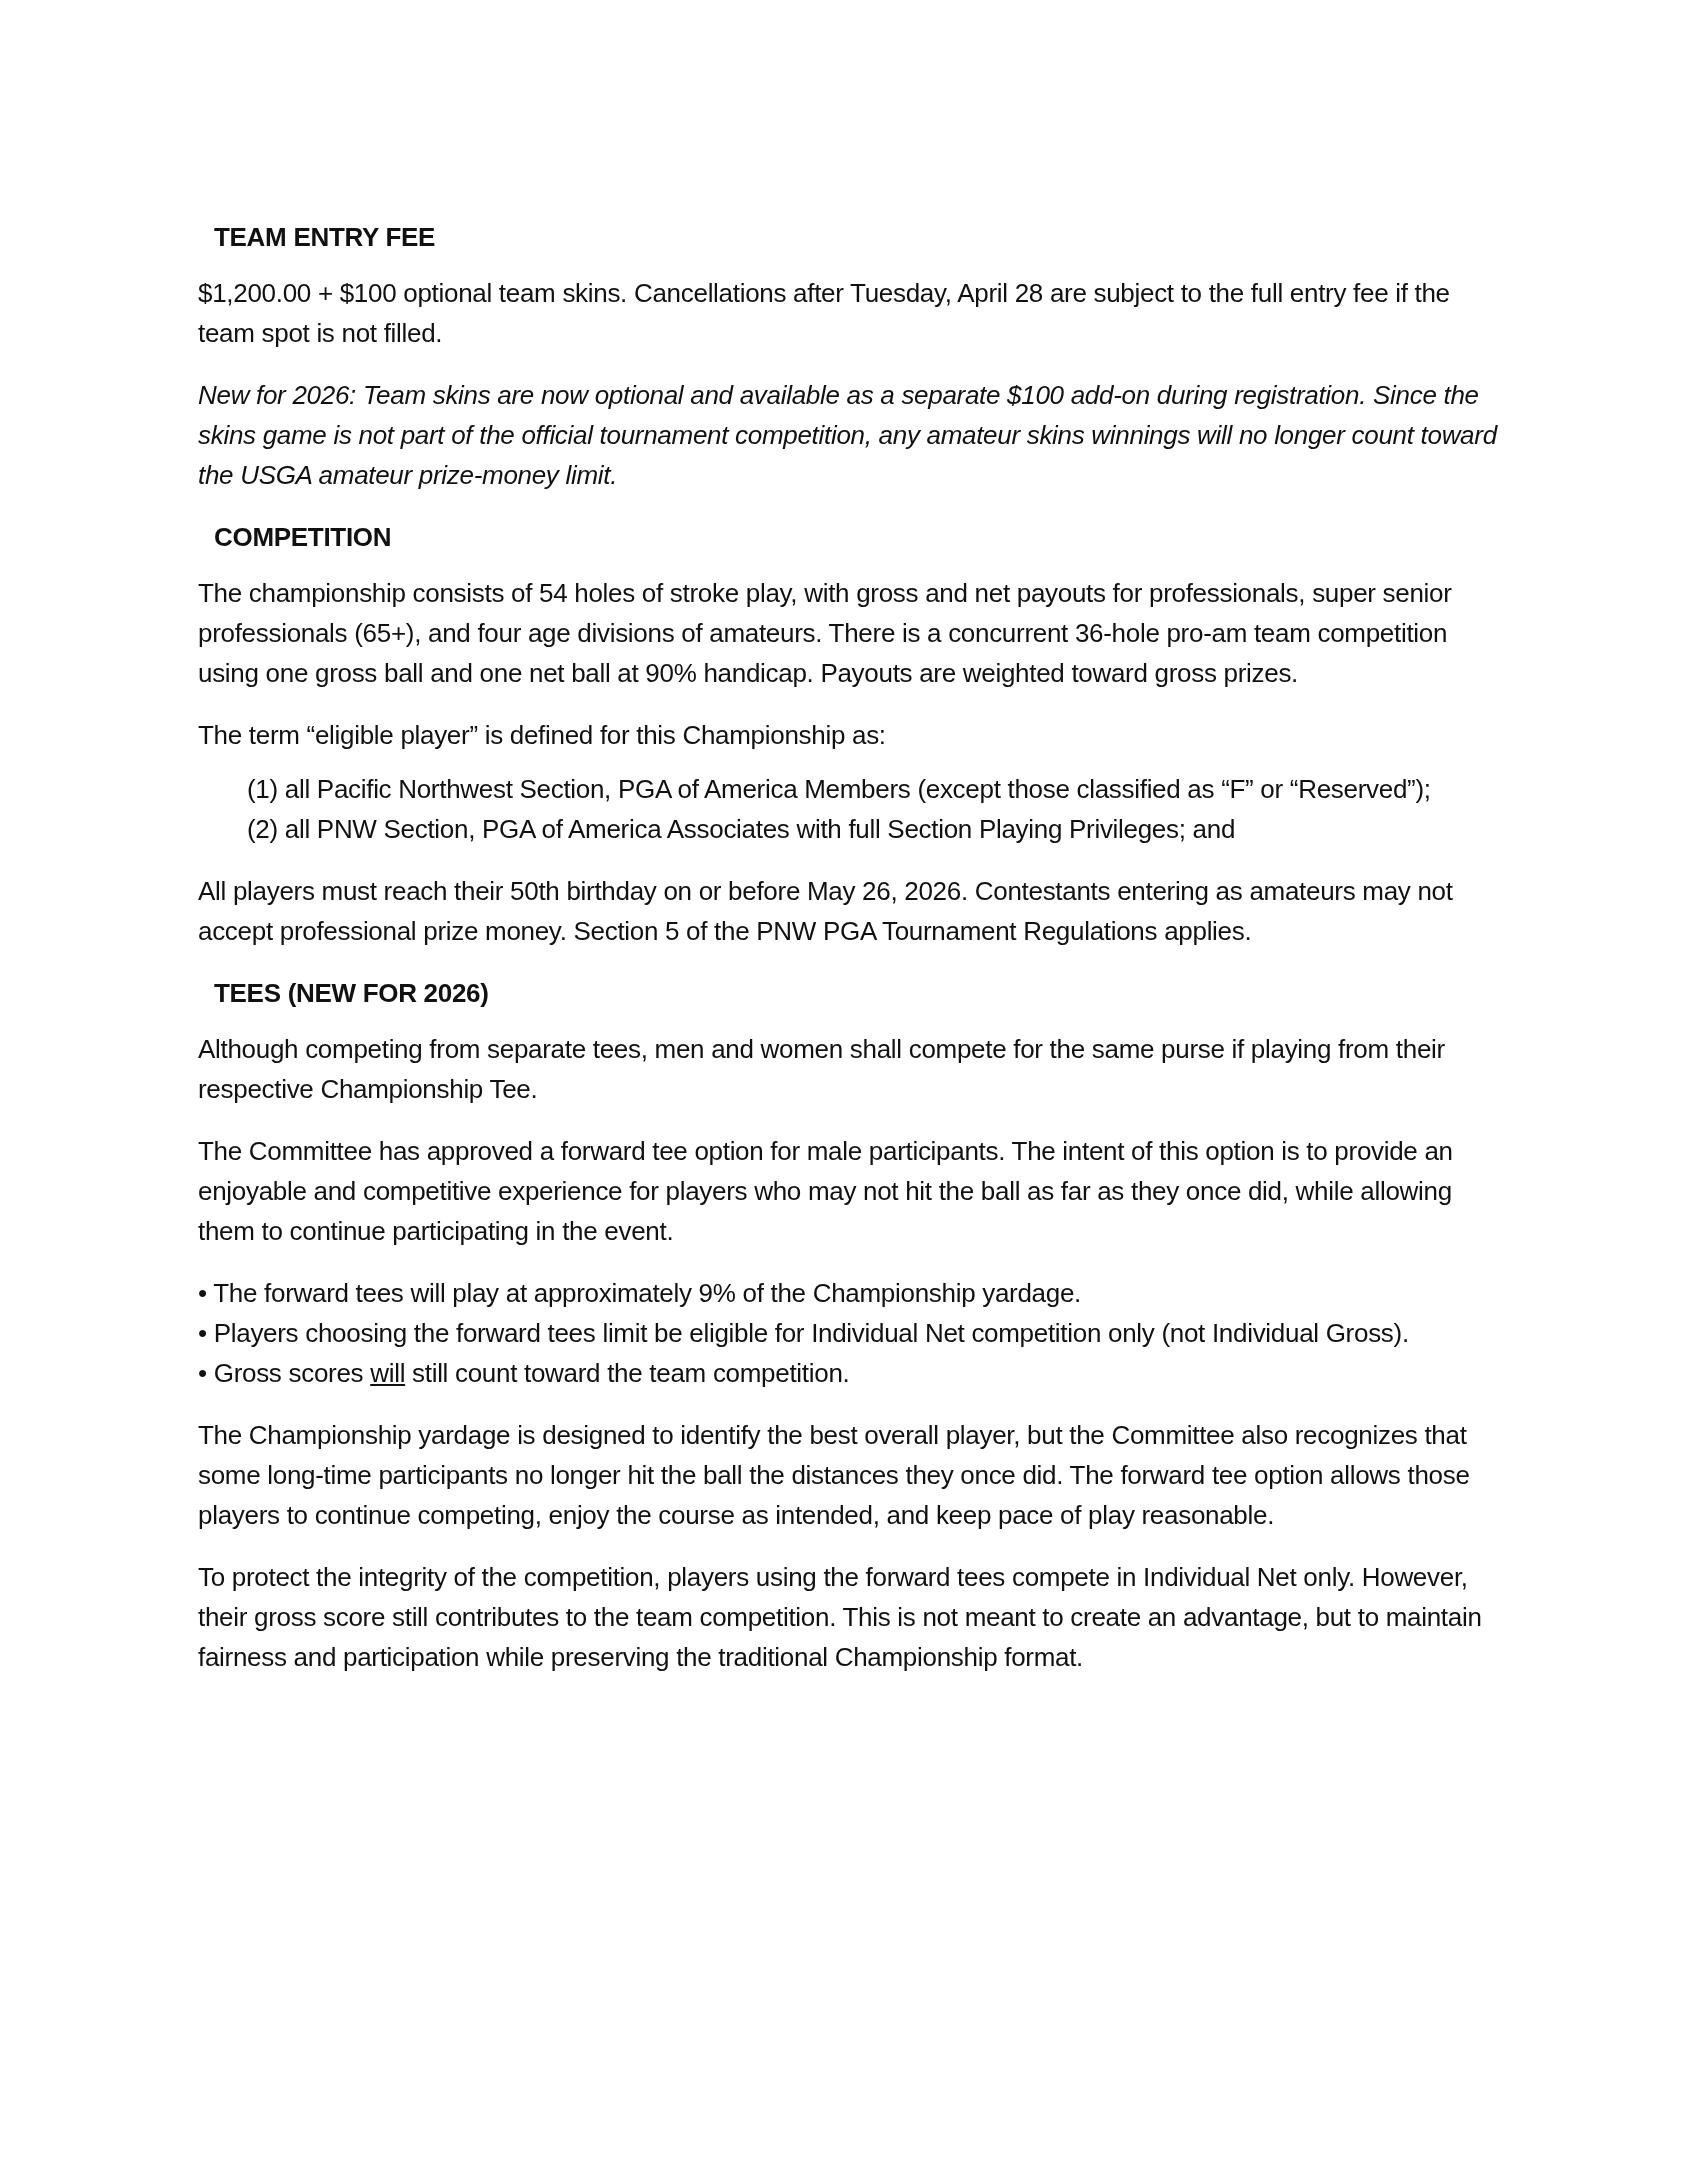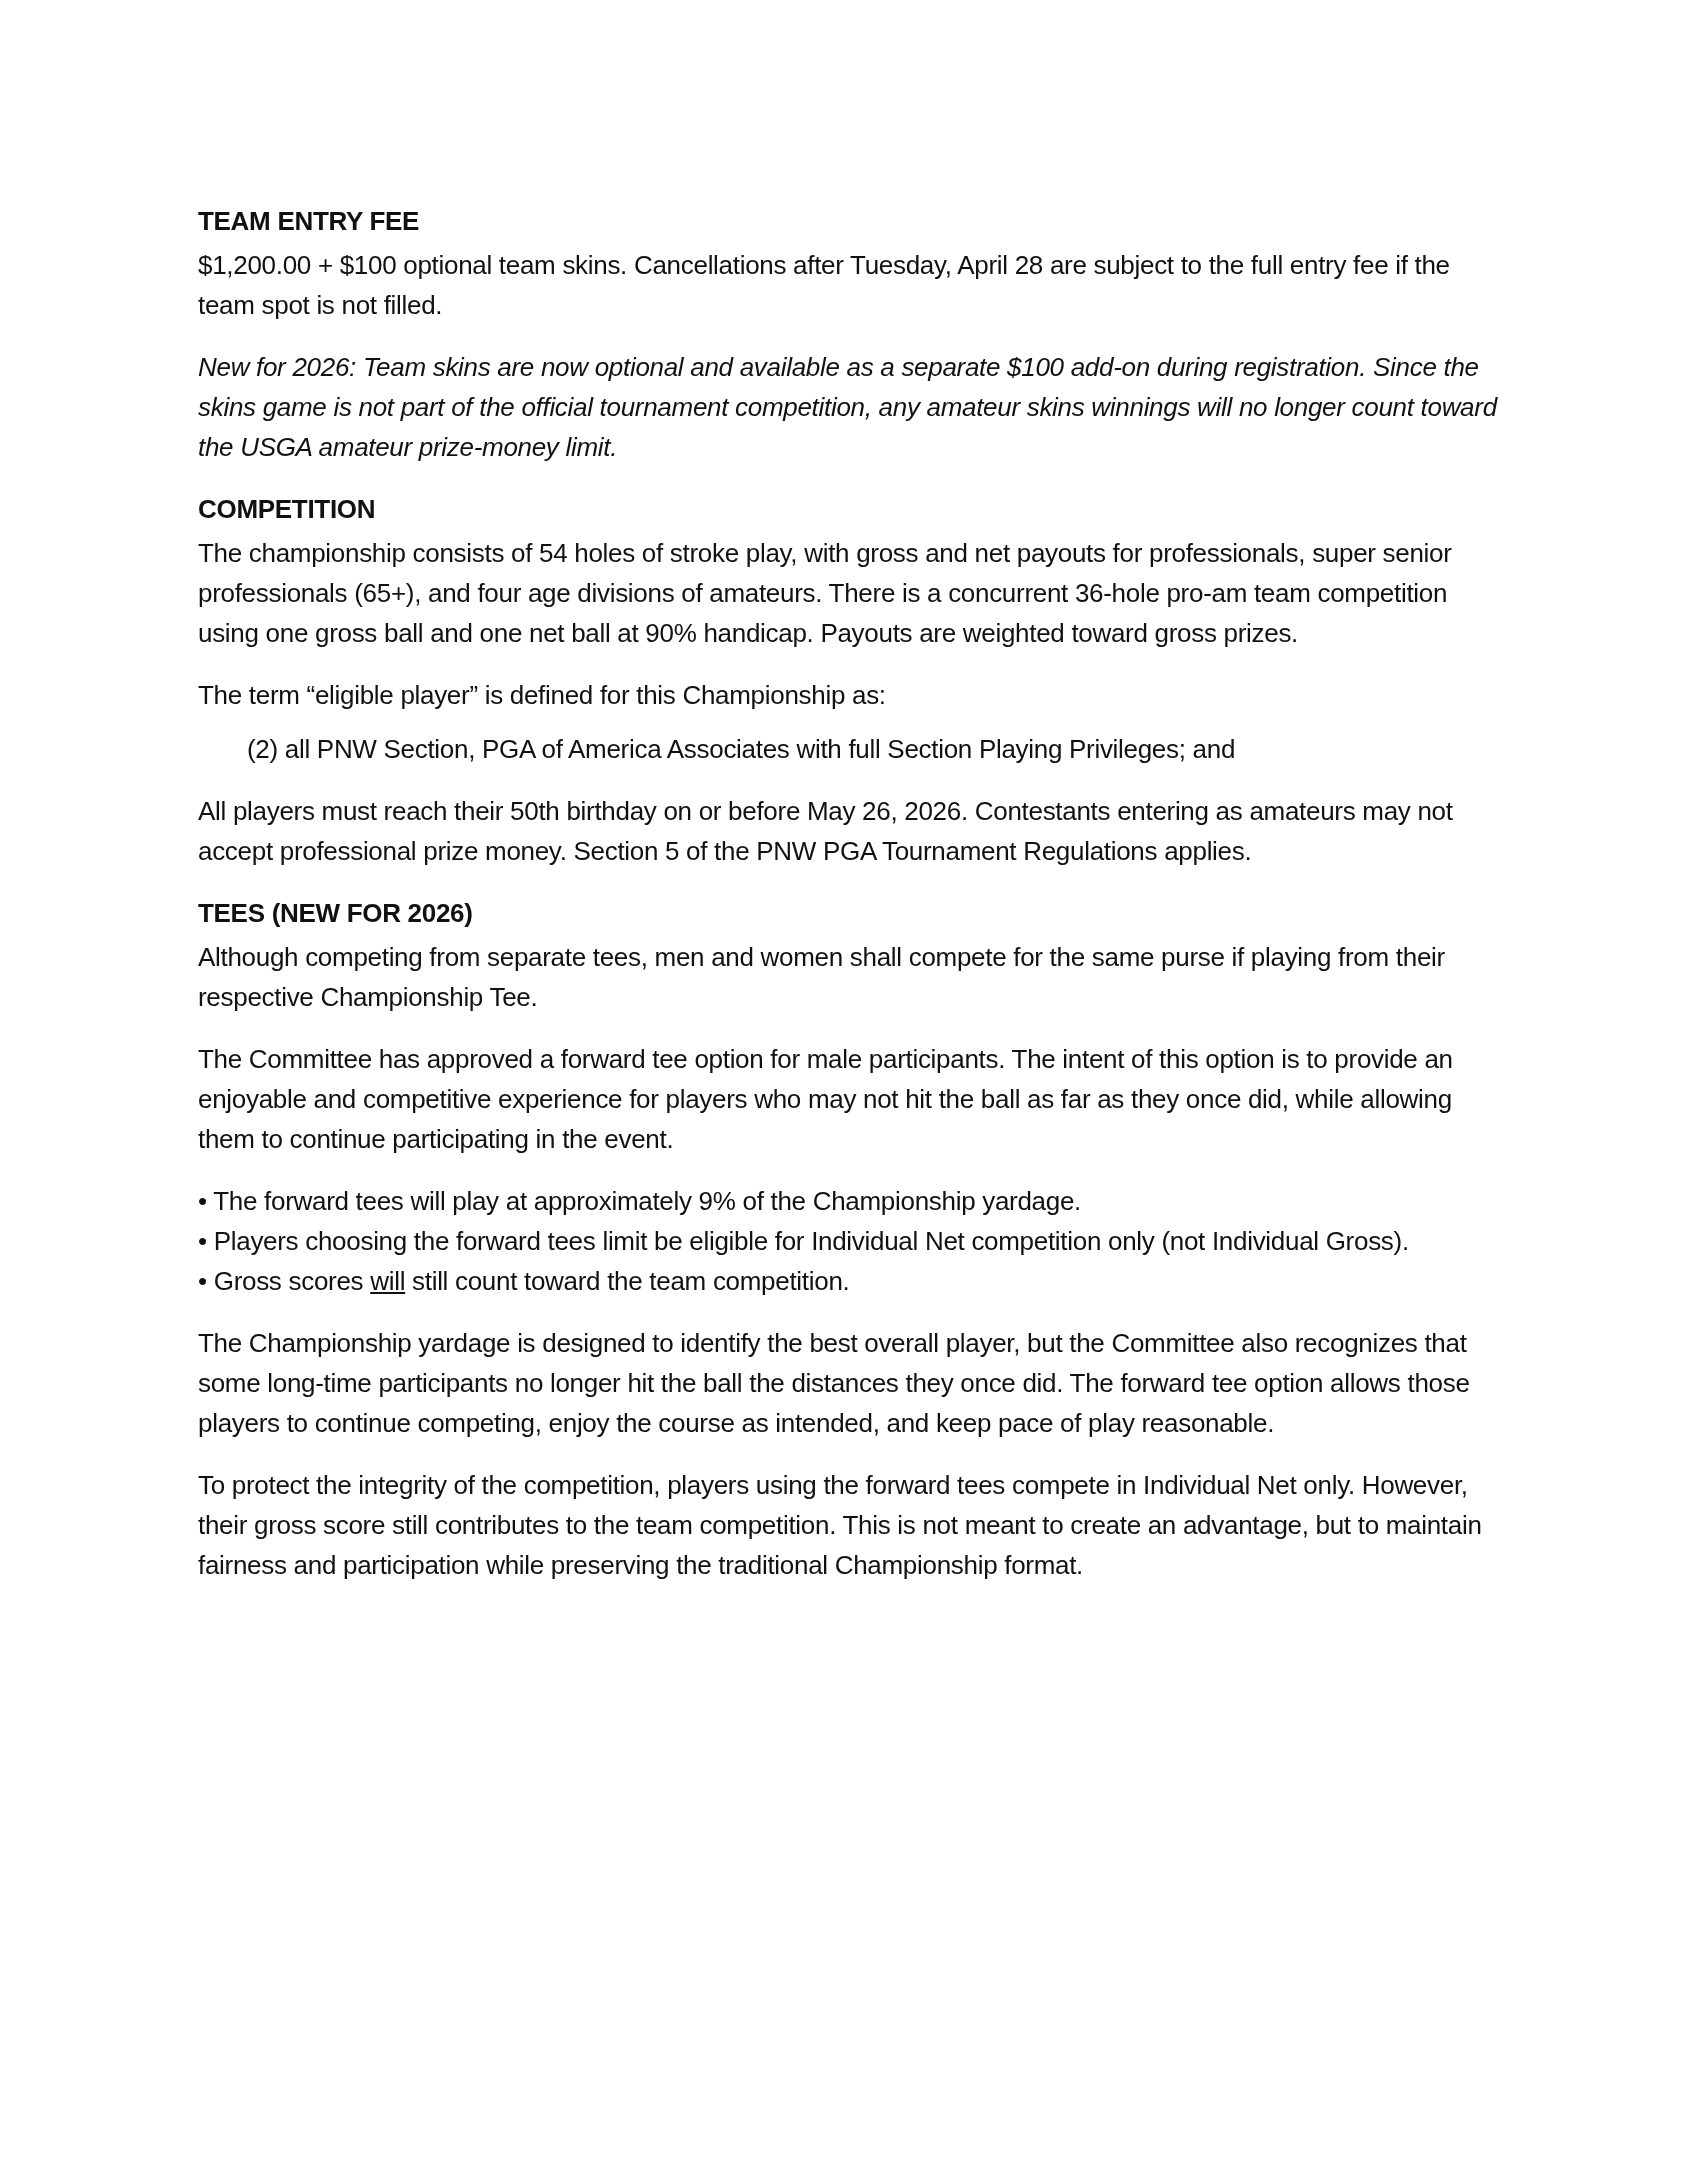--- a/index.html
+++ b/index.html
@@ -15,21 +15,21 @@
       position: absolute;
       left: 198px;
       top: 201px;
       width: 1299px;
       font-size: 26px;
       line-height: 40px;
       letter-spacing: -0.3px;
     }
     .heading {
       font-weight: bold;
-      margin: 0;
+      margin: 16px;
     }
     .para { margin: 4px 0 22px 0; }
     .italic { font-style: italic; }
     .list-numbered {
       margin: 13.5px 0 22px 0;
       padding-left: 49px;
     }
     .list-numbered .item { margin: 0; }
     .bullets { margin: 0 0 22px 0; }
     .bullets .item { margin: 0; }
@@ -49,20 +49,21 @@
   </div>
 
   <div class="section">
     <p class="heading">COMPETITION</p>
     <p class="para">The championship consists of 54 holes of stroke play, with gross and net payouts for professionals, super senior professionals (65+), and four age divisions of amateurs. There is a concurrent 36-hole pro-am team competition using one gross ball and one net ball at 90% handicap. Payouts are weighted toward gross prizes.</p>
   </div>
 
   <div class="section">
     <p class="para" style="margin-bottom:0">The term “eligible player” is defined for this Championship as:</p>
     <div class="list-numbered">
+      <p class="item">(1) all Pacific Northwest Section, PGA of America Members (except those classified as “F” or “Reserved”);</p>
       <p class="item">(2) all PNW Section, PGA of America Associates with full Section Playing Privileges; and</p>
     </div>
     <p class="para">All players must reach their 50th birthday on or before May 26, 2026. Contestants entering as amateurs may not accept professional prize money. Section 5 of the PNW PGA Tournament Regulations applies.</p>
   </div>
 
   <div class="section">
     <p class="heading">TEES (NEW FOR 2026)</p>
     <p class="para">Although competing from separate tees, men and women shall compete for the same purse if playing from their respective Championship Tee.</p>
     <p class="para">The Committee has approved a forward tee option for male participants. The intent of this option is to provide an enjoyable and competitive experience for players who may not hit the ball as far as they once did, while allowing them to continue participating in the event.</p>
     <div class="bullets">

